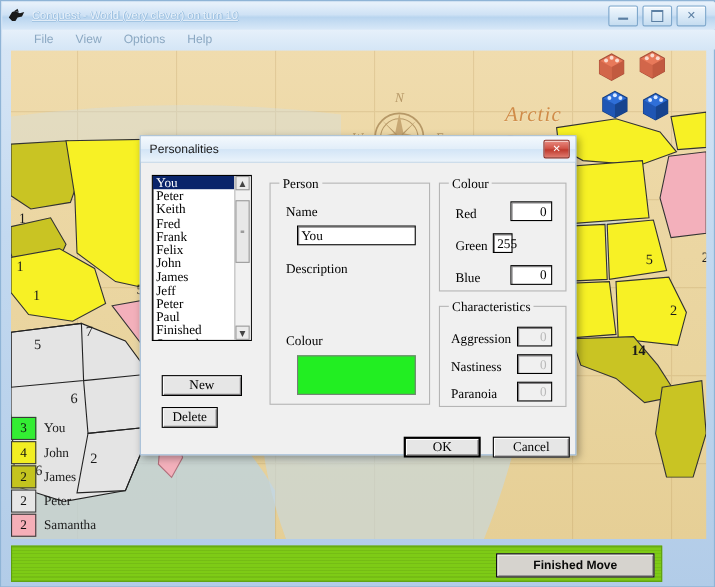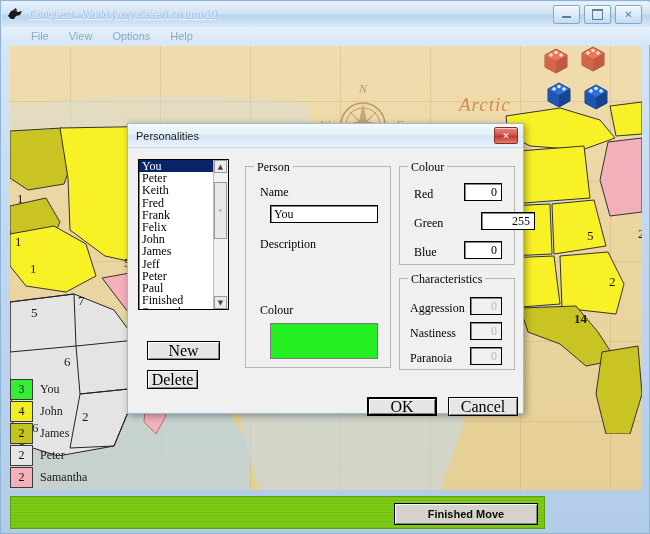--- a/index.html
+++ b/index.html
@@ -86,21 +86,21 @@
     width:21px;height:19px;border:1px solid #3a3a3a;
     display:flex;align-items:center;justify-content:center;
     font-family:"Liberation Serif",serif;font-size:12px;color:#111;
   }
   .pk-name{
     margin-left:7px;font-family:"Liberation Serif",serif;font-size:12px;color:#1a1a1a;
   }
 
   
   .statusbar{
-    position:absolute;left:9px;top:495px;width:535px;height:33px;
+    position:absolute;left:9px;top:495px;width:592px;height:33px;
     background:#7ecb16;
     background-image:repeating-linear-gradient(180deg, rgba(0,0,0,.07) 0 1px, rgba(255,255,255,0) 1px 3px);
     border:1px solid #5e9f10;box-sizing:border-box;
   }
   .finish-btn{
     position:absolute;right:6px;top:6px;width:142px;height:20px;
     background:#d6d3ce;border:1px solid #000;
     box-shadow:inset 1px 1px 0 #fff, inset -1px -1px 0 #848284;
     display:flex;align-items:center;justify-content:center;
     font-size:11px;font-weight:bold;color:#0a0a0a;
@@ -152,21 +152,21 @@
   .lb-thumb{position:absolute;left:0;top:22px;width:13px;height:57px;background:#e8e8e8;border:1px solid #9a9a9a;box-sizing:border-box;
     display:flex;align-items:center;justify-content:center;font-size:7px;color:#555;}
   .lb-items{position:absolute;left:0;top:0;right:15px;}
   .lb-item{height:12.2px;line-height:12.2px;padding-left:3px;color:#000;white-space:nowrap;}
   .lb-item.sel{background:#0a246a;color:#fff;}
 
   .btn{
     background:#e6e6e6;border:1px solid #000;
     box-shadow:inset 1px 1px 0 #fff, inset -1px -1px 0 #848284;
     display:flex;align-items:center;justify-content:center;
-    font-family:"Liberation Serif",serif;font-size:16px;color:#000;
+    font-family:"Liberation Serif",serif;font-size:12px;color:#000;
     box-sizing:border-box;
   }
   .btn-new{position:absolute;left:19px;top:193px;width:73px;height:19px;}
   .btn-del{position:absolute;left:19px;top:222px;width:51px;height:19px;}
   .btn-ok{position:absolute;left:239px;top:249px;width:70px;height:19px;border:2px solid #000;}
   .btn-cancel{position:absolute;left:320px;top:249px;width:70px;height:19px;}
 
   
   .group{position:absolute;border:1px solid #b5b5b5;box-sizing:border-box;}
   .group > .glabel{
@@ -443,21 +443,21 @@
           <span class="flabel" style="left:14px;top:70px">Description</span>
           <span class="flabel" style="left:14px;top:136px">Colour</span>
           <div class="swatch" style="left:24px;top:156px;width:108px;height:36px;background:#22ee22"></div>
         </div>
 
         <div class="group g-colour">
           <span class="glabel">Colour</span>
           <span class="flabel" style="left:14px;top:20px">Red</span>
           <div class="fbox num" style="left:64px;top:16px;width:38px;height:18px">0</div>
           <span class="flabel" style="left:14px;top:49px">Green</span>
-          <div class="fbox num" style="left:81px;top:45px;width:54px;height:18px">255</div>
+          <div class="fbox num" style="left:48px;top:45px;width:18px;height:18px">255</div>
           <span class="flabel" style="left:14px;top:78px">Blue</span>
           <div class="fbox num" style="left:64px;top:74px;width:38px;height:18px">0</div>
         </div>
 
         <div class="group g-char">
           <span class="glabel">Characteristics</span>
           <span class="flabel" style="left:10px;top:22px">Aggression</span>
           <div class="fbox num dis" style="left:70px;top:18px;width:32px;height:18px">0</div>
           <span class="flabel" style="left:10px;top:47px">Nastiness</span>
           <div class="fbox num dis" style="left:70px;top:43px;width:32px;height:18px">0</div>

